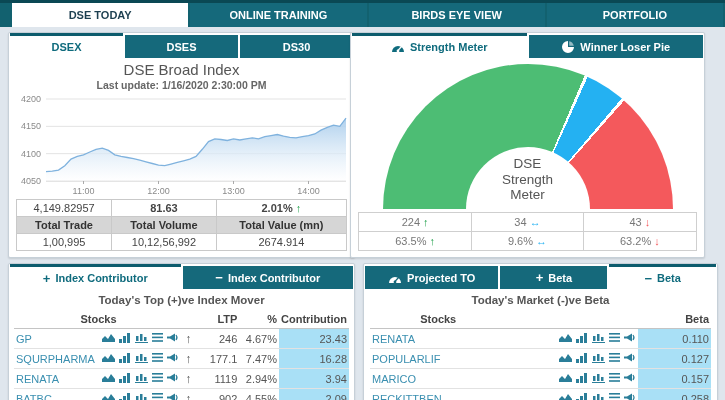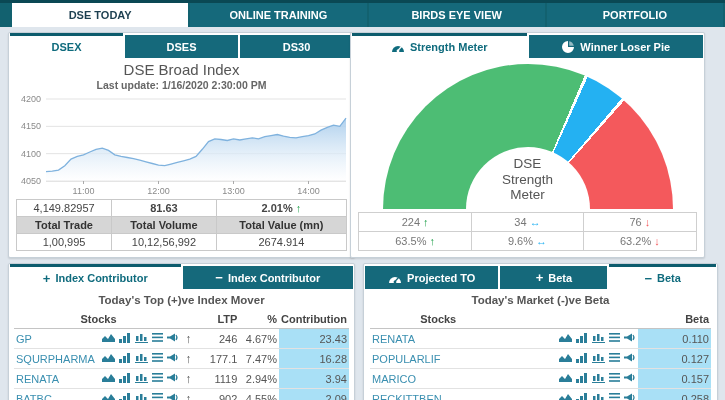--- a/index.html
+++ b/index.html
@@ -158,21 +158,21 @@
     <div class="gauge-wrap">
       <div class="gauge" id="gauge" style="background: conic-gradient(from 270deg, rgb(77, 189, 116) 0deg, rgb(77, 189, 116) 113deg, rgb(255, 255, 255) 113deg, rgb(255, 255, 255) 114.3deg, rgb(36, 177, 242) 114.3deg, rgb(36, 177, 242) 130.28deg, rgb(255, 255, 255) 130.28deg, rgb(255, 255, 255) 131.58deg, rgb(244, 89, 92) 131.58deg, rgb(244, 89, 92) 180deg, transparent 180deg, transparent 360deg);"></div>
       <div class="gauge-hole"></div>
       <div class="gauge-label">DSE Strength Meter</div>
     </div>
     <table class="stattab">
       <tbody>
           <tr>
         <td><span>224</span> <span class="arr-up">↑</span></td>
         <td><span>34</span> <span class="arr-eq">↔</span></td>
-        <td><span>76</span> <span class="arr-dn">↓</span></td>
+        <td><span>43</span> <span class="arr-dn">↓</span></td>
       </tr>
       <tr>
         <td><span>63.5%</span> <span class="arr-up">↑</span></td>
         <td><span>9.6%</span> <span class="arr-eq">↔</span></td>
         <td><span>63.2%</span> <span class="arr-dn">↓</span></td>
       </tr>
     </tbody>
       </table>
   </section>
 

